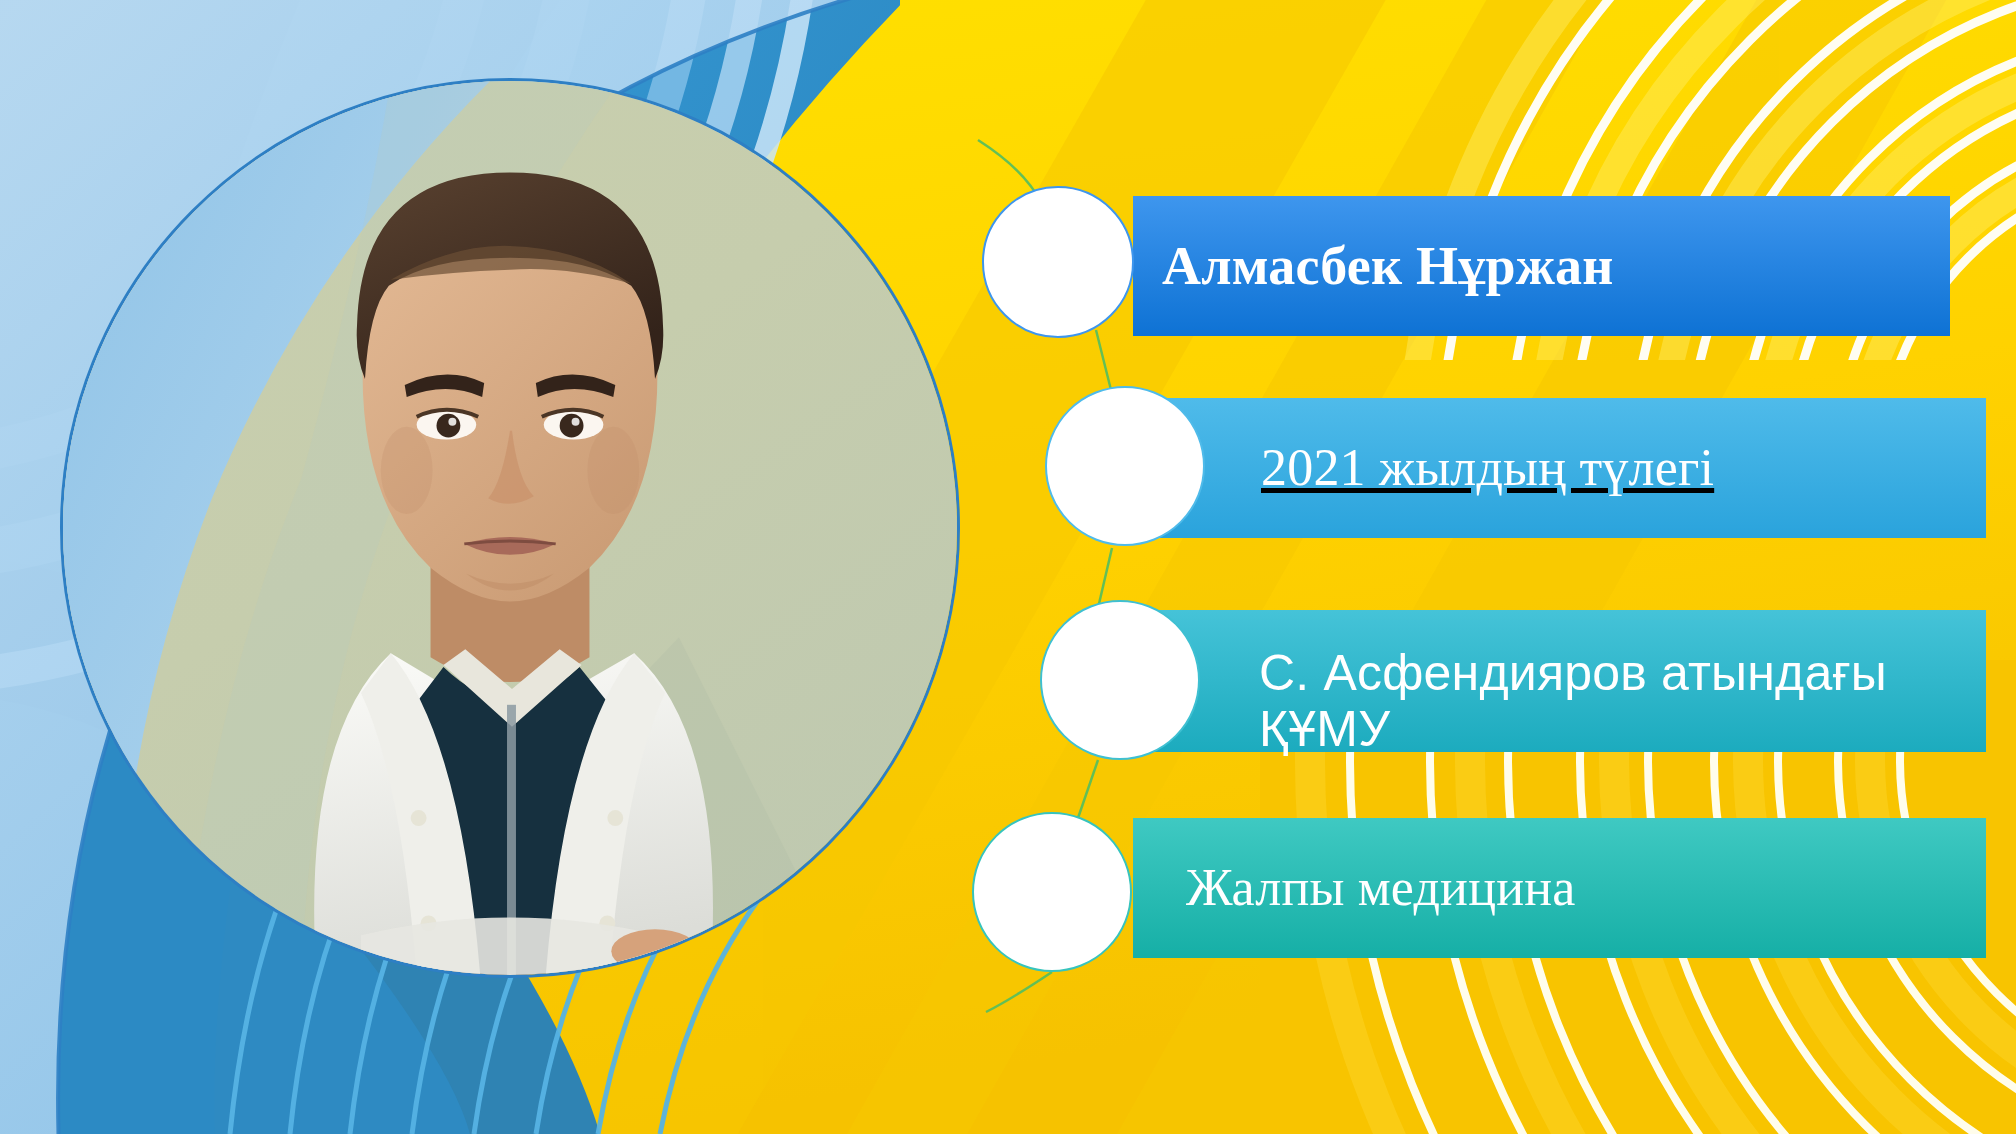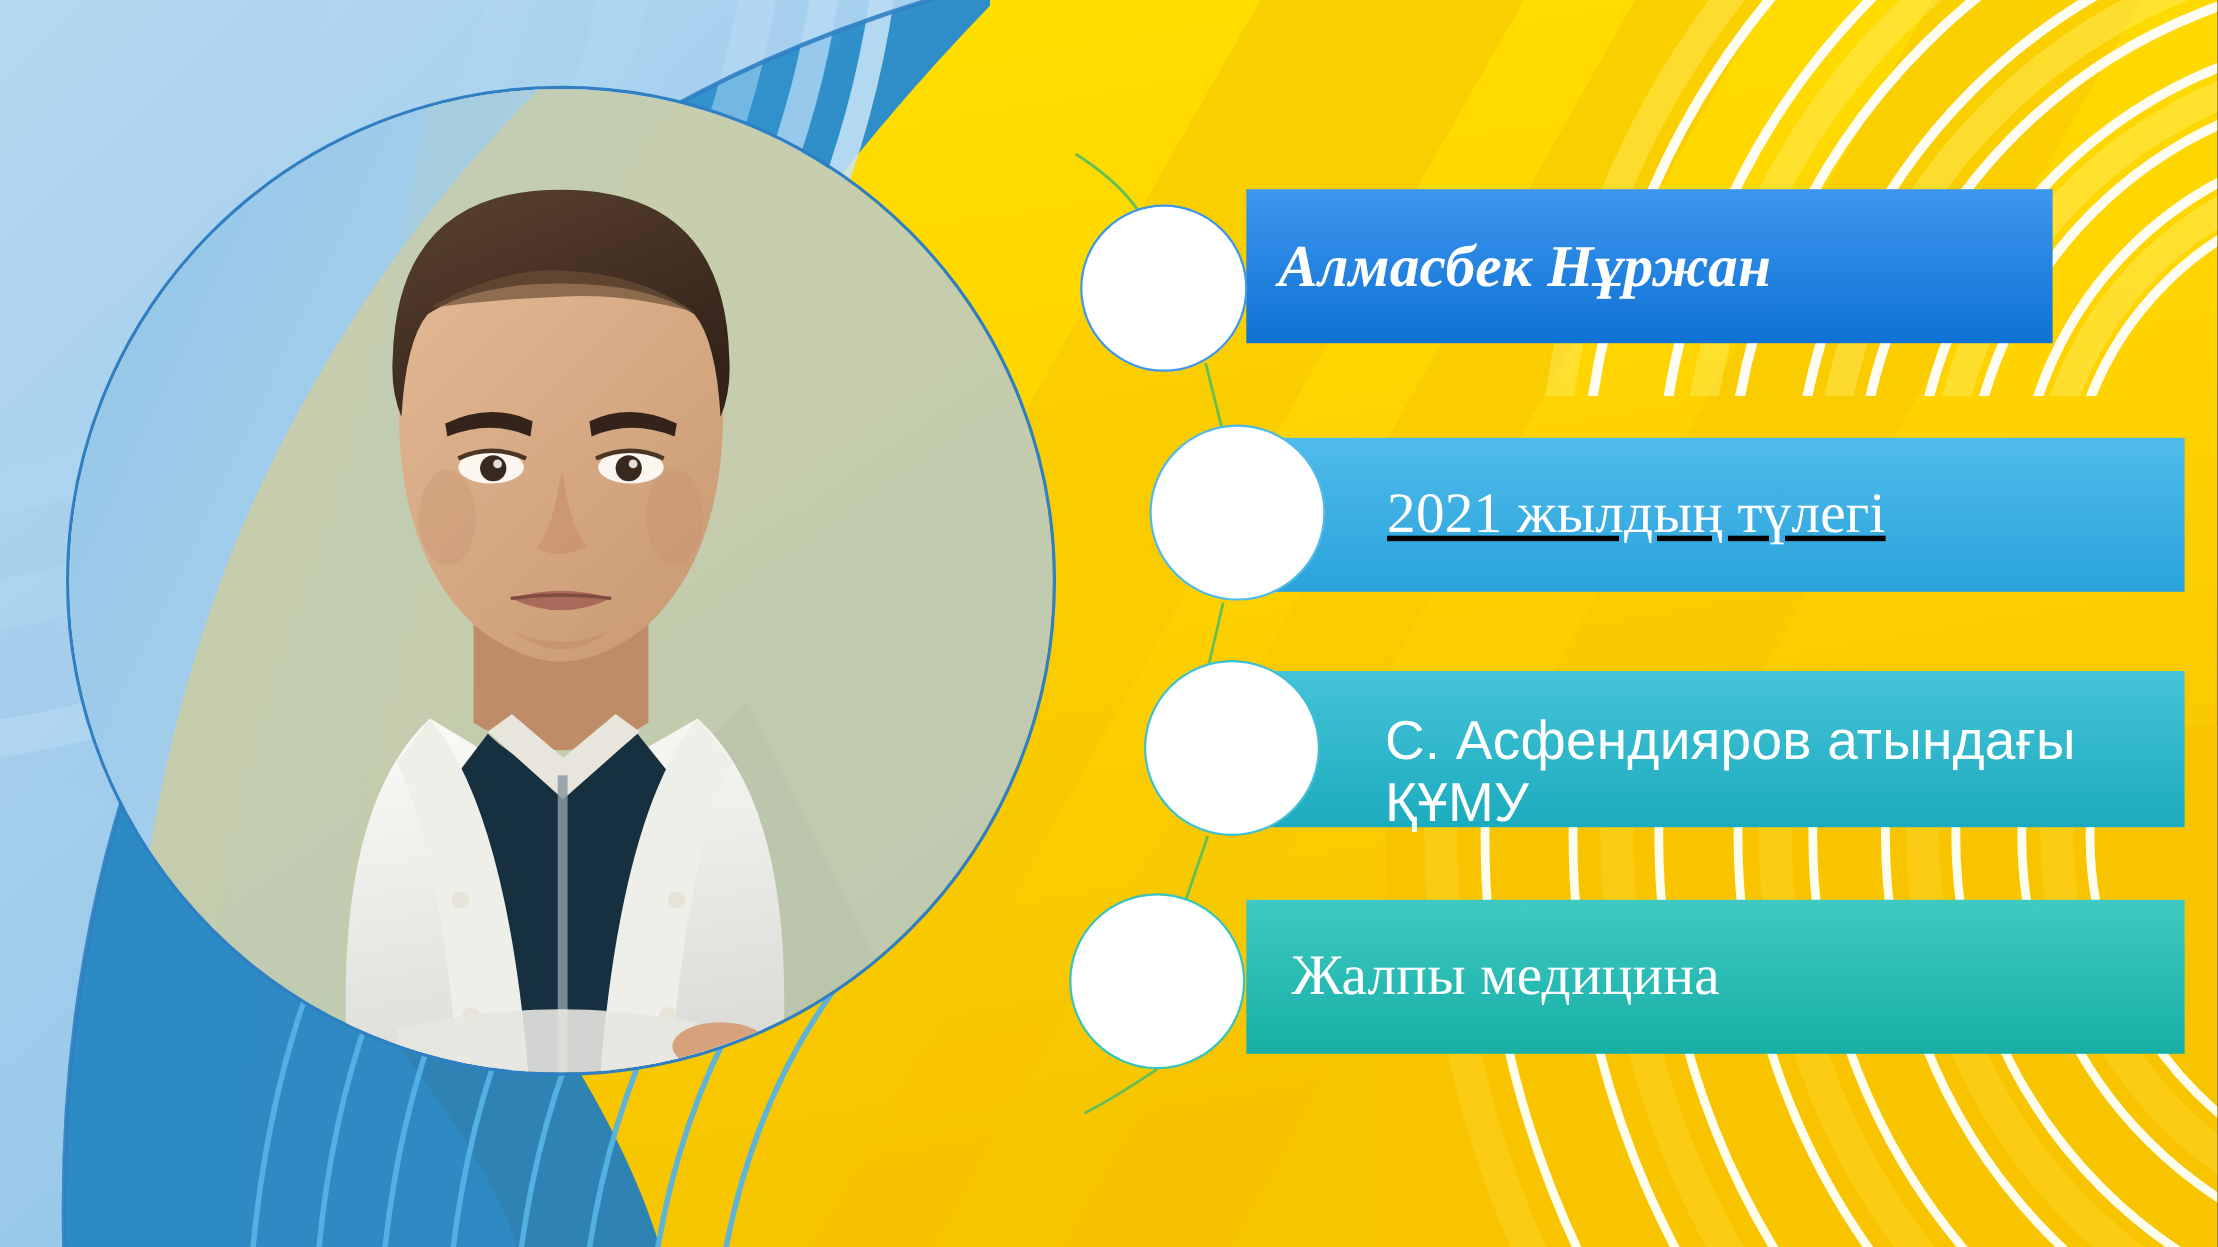--- a/index.html
+++ b/index.html
@@ -263,33 +263,33 @@
   <svg class="layer connector" viewBox="0 0 2016 1134" preserveAspectRatio="none">
     <g fill="none" stroke="#5BBF5B" stroke-width="2.5" opacity="0.95">
       <path d="M 978 140 Q 1056 190 1050 248"></path>
       <path d="M 1096 330 L 1112 394"></path>
       <path d="M 1112 548 L 1098 608"></path>
       <path d="M 1098 760 L 1078 818"></path>
       <path d="M 1052 972 Q 1010 1000 986 1012"></path>
     </g>
   </svg>
 
-  <div class="bar" style="left: 1133px; top: 172px; width: 733px; height: 140px; background: linear-gradient(rgb(62, 150, 238) 0%, rgb(14, 114, 212) 100%); font-style: italic;">
+  <div class="bar" style="left: 1133px; top: 196px; width: 817px; height: 140px; background: linear-gradient(rgb(62, 150, 238) 0%, rgb(14, 114, 212) 100%);">
     <span class="bar-label" style="font-size:54px; font-weight:bold; padding-left:29px;">Алмасбек Нұржан</span>
   </div>
   <div class="circle" style="left: 982px; top: 186px; width: 152px; height: 152px; border: 2px solid rgb(62, 150, 238);"></div>
 
   <div class="bar" style="left: 1133px; top: 398px; width: 853px; height: 140px; background: linear-gradient(rgb(79, 187, 234) 0%, rgb(42, 163, 220) 100%); text-decoration: underline;">
     <span class="bar-label" style="font-size:52px; padding-left:128px;">2021 жылдың түлегі</span>
   </div>
   <div class="circle" style="left: 1045px; top: 386px; width: 160px; height: 160px; border: 2px solid rgb(79, 187, 234);"></div>
 
   <div class="bar" style="left: 1133px; top: 610px; width: 853px; height: 142px; background: linear-gradient(rgb(69, 195, 216) 0%, rgb(28, 171, 190) 100%);">
     <span class="bar-label" style="font-size:50px; padding-left:126px; font-family:'Liberation Sans', sans-serif;margin-top:40px;">С. Асфендияров атындағы ҚҰМУ</span>
   </div>
   <div class="circle" style="left: 1040px; top: 600px; width: 160px; height: 160px; border: 2px solid rgb(62, 192, 210);"></div>
 
   <div class="bar" style="left: 1133px; top: 818px; width: 853px; height: 140px; background: linear-gradient(rgb(63, 201, 194) 0%, rgb(22, 175, 166) 100%);">
-    <span class="bar-label" style="font-size:52px; padding-left:41px;">Жалпы медицина</span>
+    <span class="bar-label" style="font-size:52px; padding-left:53px;">Жалпы медицина</span>
   </div>
   <div class="circle" style="left: 972px; top: 812px; width: 160px; height: 160px; border: 2px solid rgb(55, 196, 189);"></div>
 
 </div>
 
 </body></html>

